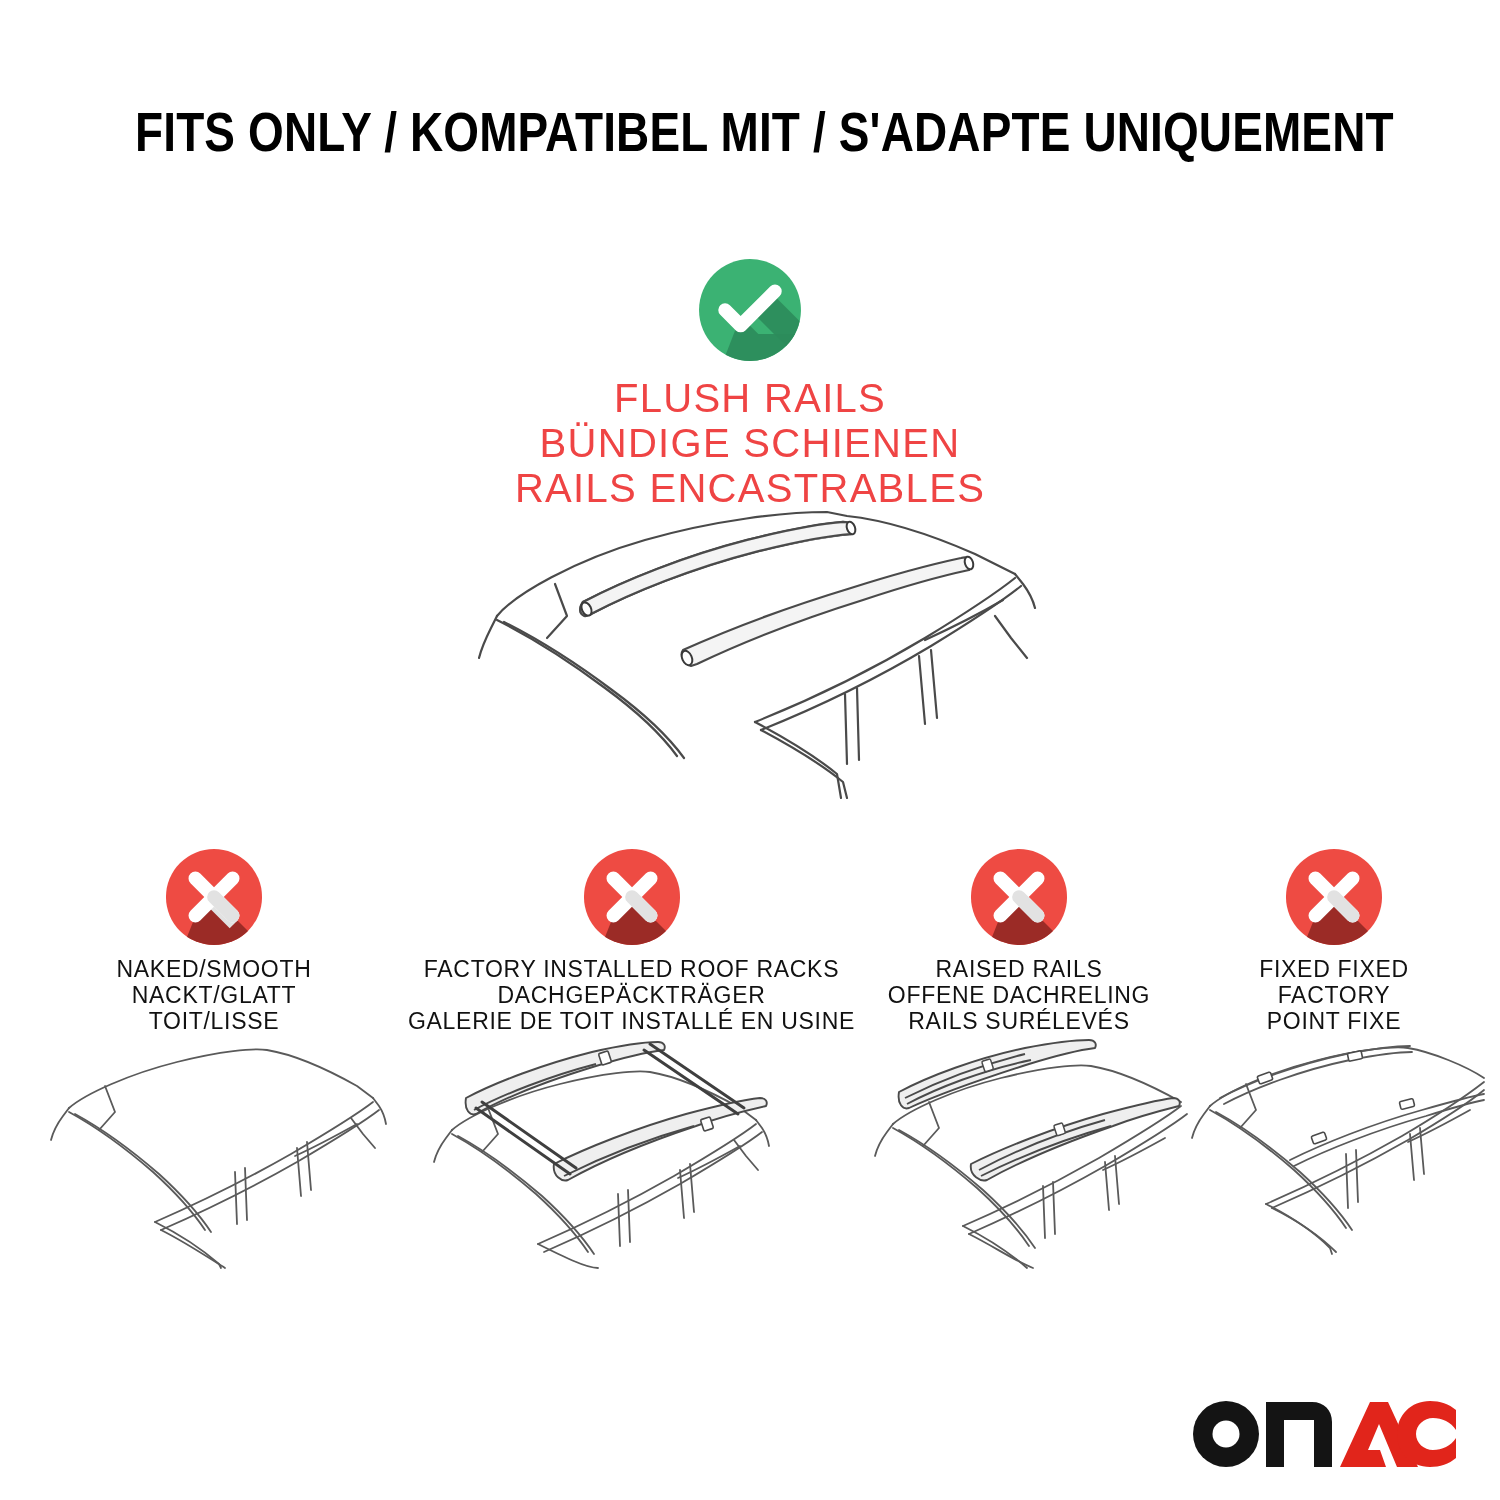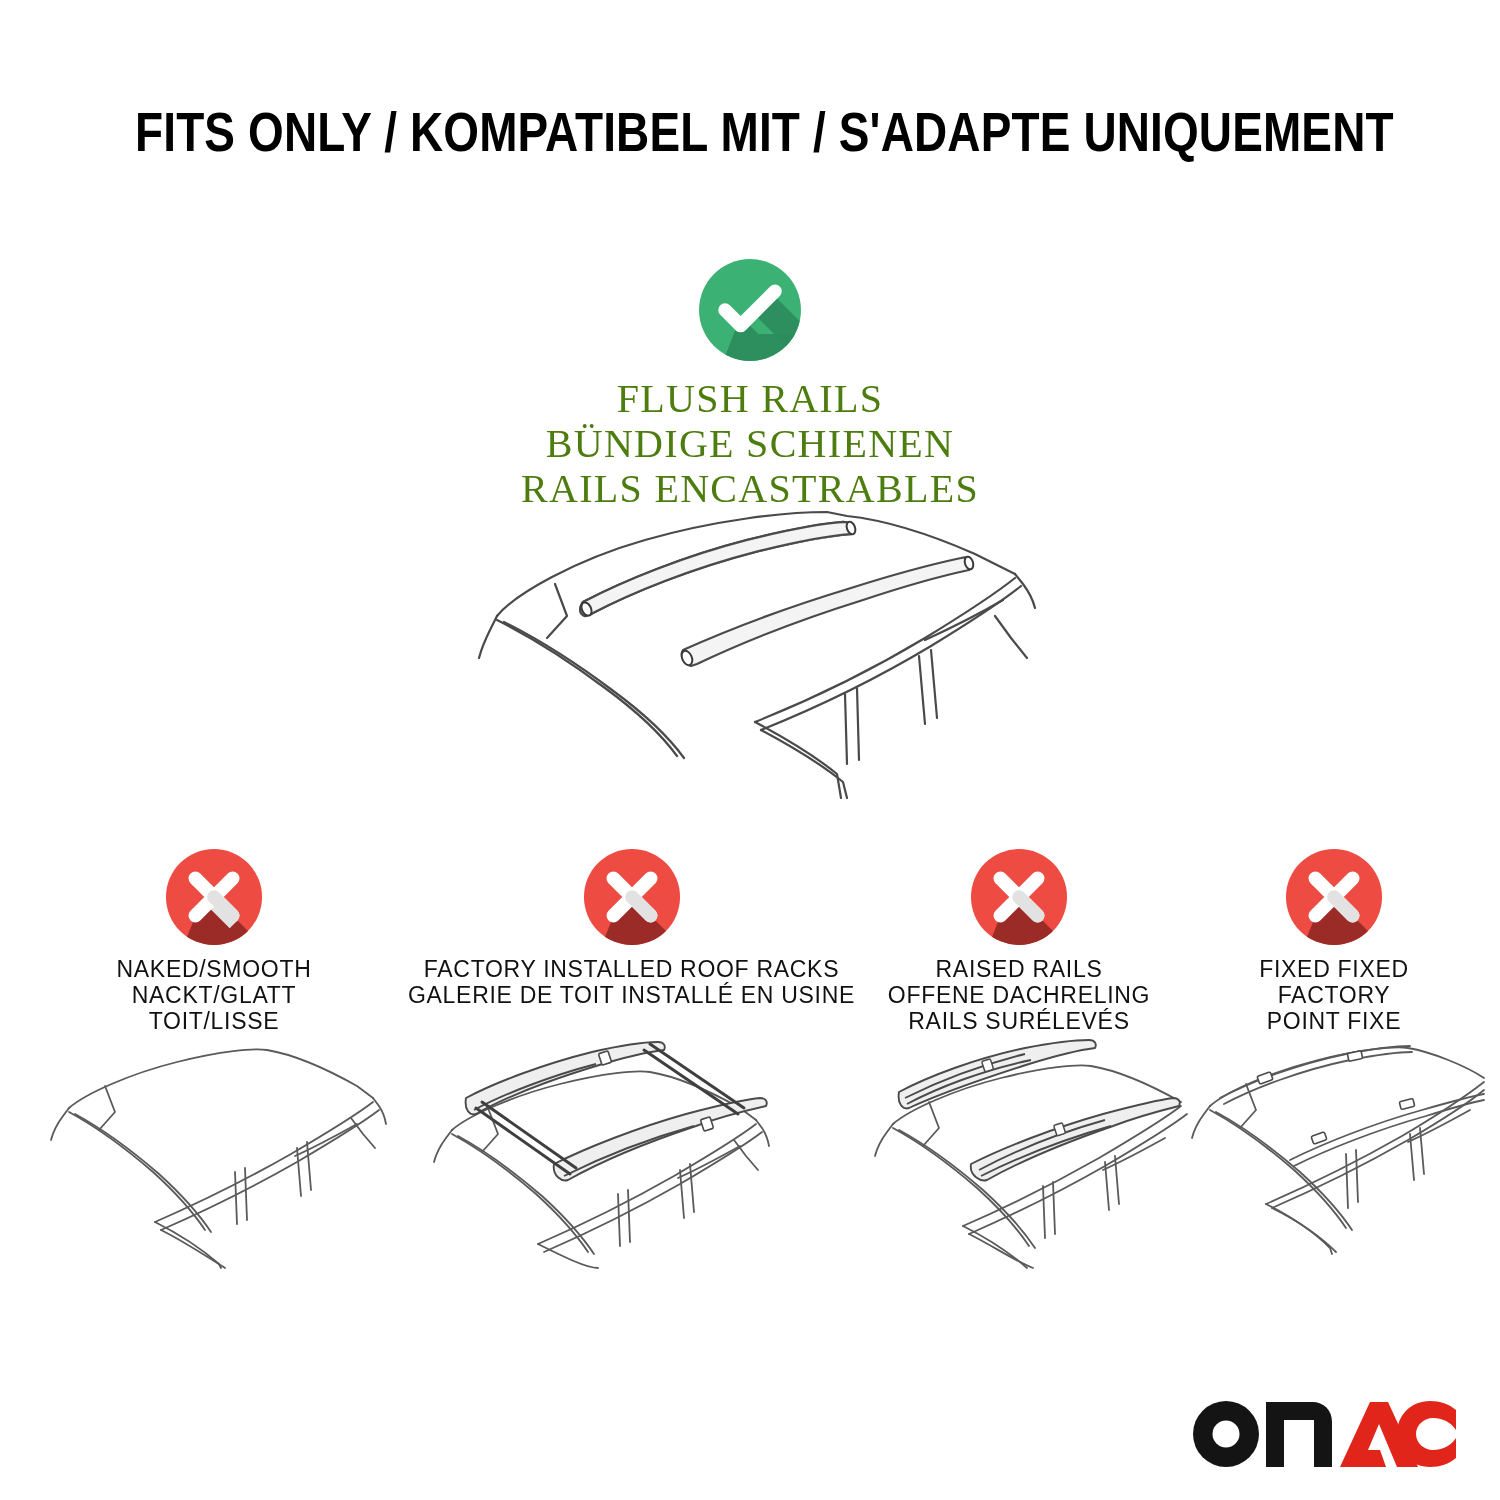--- a/index.html
+++ b/index.html
@@ -50,26 +50,26 @@
   .hero-icon-wrap {
     display: block;
     width: 104px;
     height: 104px;
     margin: 0 auto;
   }
   .hero-labels {
     margin-top: 14px;
   }
   .hero-label-line {
-    font-family: Liberation Serif, serif;
+    font-family: Liberation Sans, sans-serif;
     font-weight: 400;
     font-size: 40px;
     line-height: 45px;
     letter-spacing: 1.3px;
-    color: #4d7c0f;
+    color: #ef4444;
     white-space: nowrap;
   }
 
   .hero-art {
     position: absolute;
     top: 498px;
     left: 455px;
     width: 600px;
     height: 300px;
   }
@@ -285,20 +285,21 @@
           </g>
           <g stroke="#FFFFFF" stroke-width="14" stroke-linecap="round">
             <line x1="31" y1="31" x2="69" y2="69"></line>
             <line x1="69" y1="31" x2="31" y2="69"></line>
           </g>
           <path d="M50 50 L69 69" stroke="#E2E2E2" stroke-width="14" stroke-linecap="round"></path>
         </svg>
       </span>
       <div class="col-labels">
         <div class="col-label-line">FACTORY INSTALLED ROOF RACKS</div>
+        <div class="col-label-line">DACHGEPÄCKTRÄGER</div>
         <div class="col-label-line">GALERIE DE TOIT INSTALLÉ EN USINE</div>
       </div>
       <div class="col-art">
         <svg viewBox="0 0 455 230" width="455" height="230">
           <g fill="none" stroke="#5A5A5A" stroke-width="1.8" stroke-linecap="round" stroke-linejoin="round">
 
             <path d="M48 92 C64 78 108 58 156 46 C200 35 232 32 246 34 C270 38 304 52 336 70 L352 82"></path>
             <path d="M48 92 L42 100 C36 108 32 116 30 124"></path>
             <path d="M352 82 L358 90 C362 96 364 102 365 108"></path>
             <path d="M48 96 C70 108 102 130 132 156 C154 176 172 196 184 214"></path>

